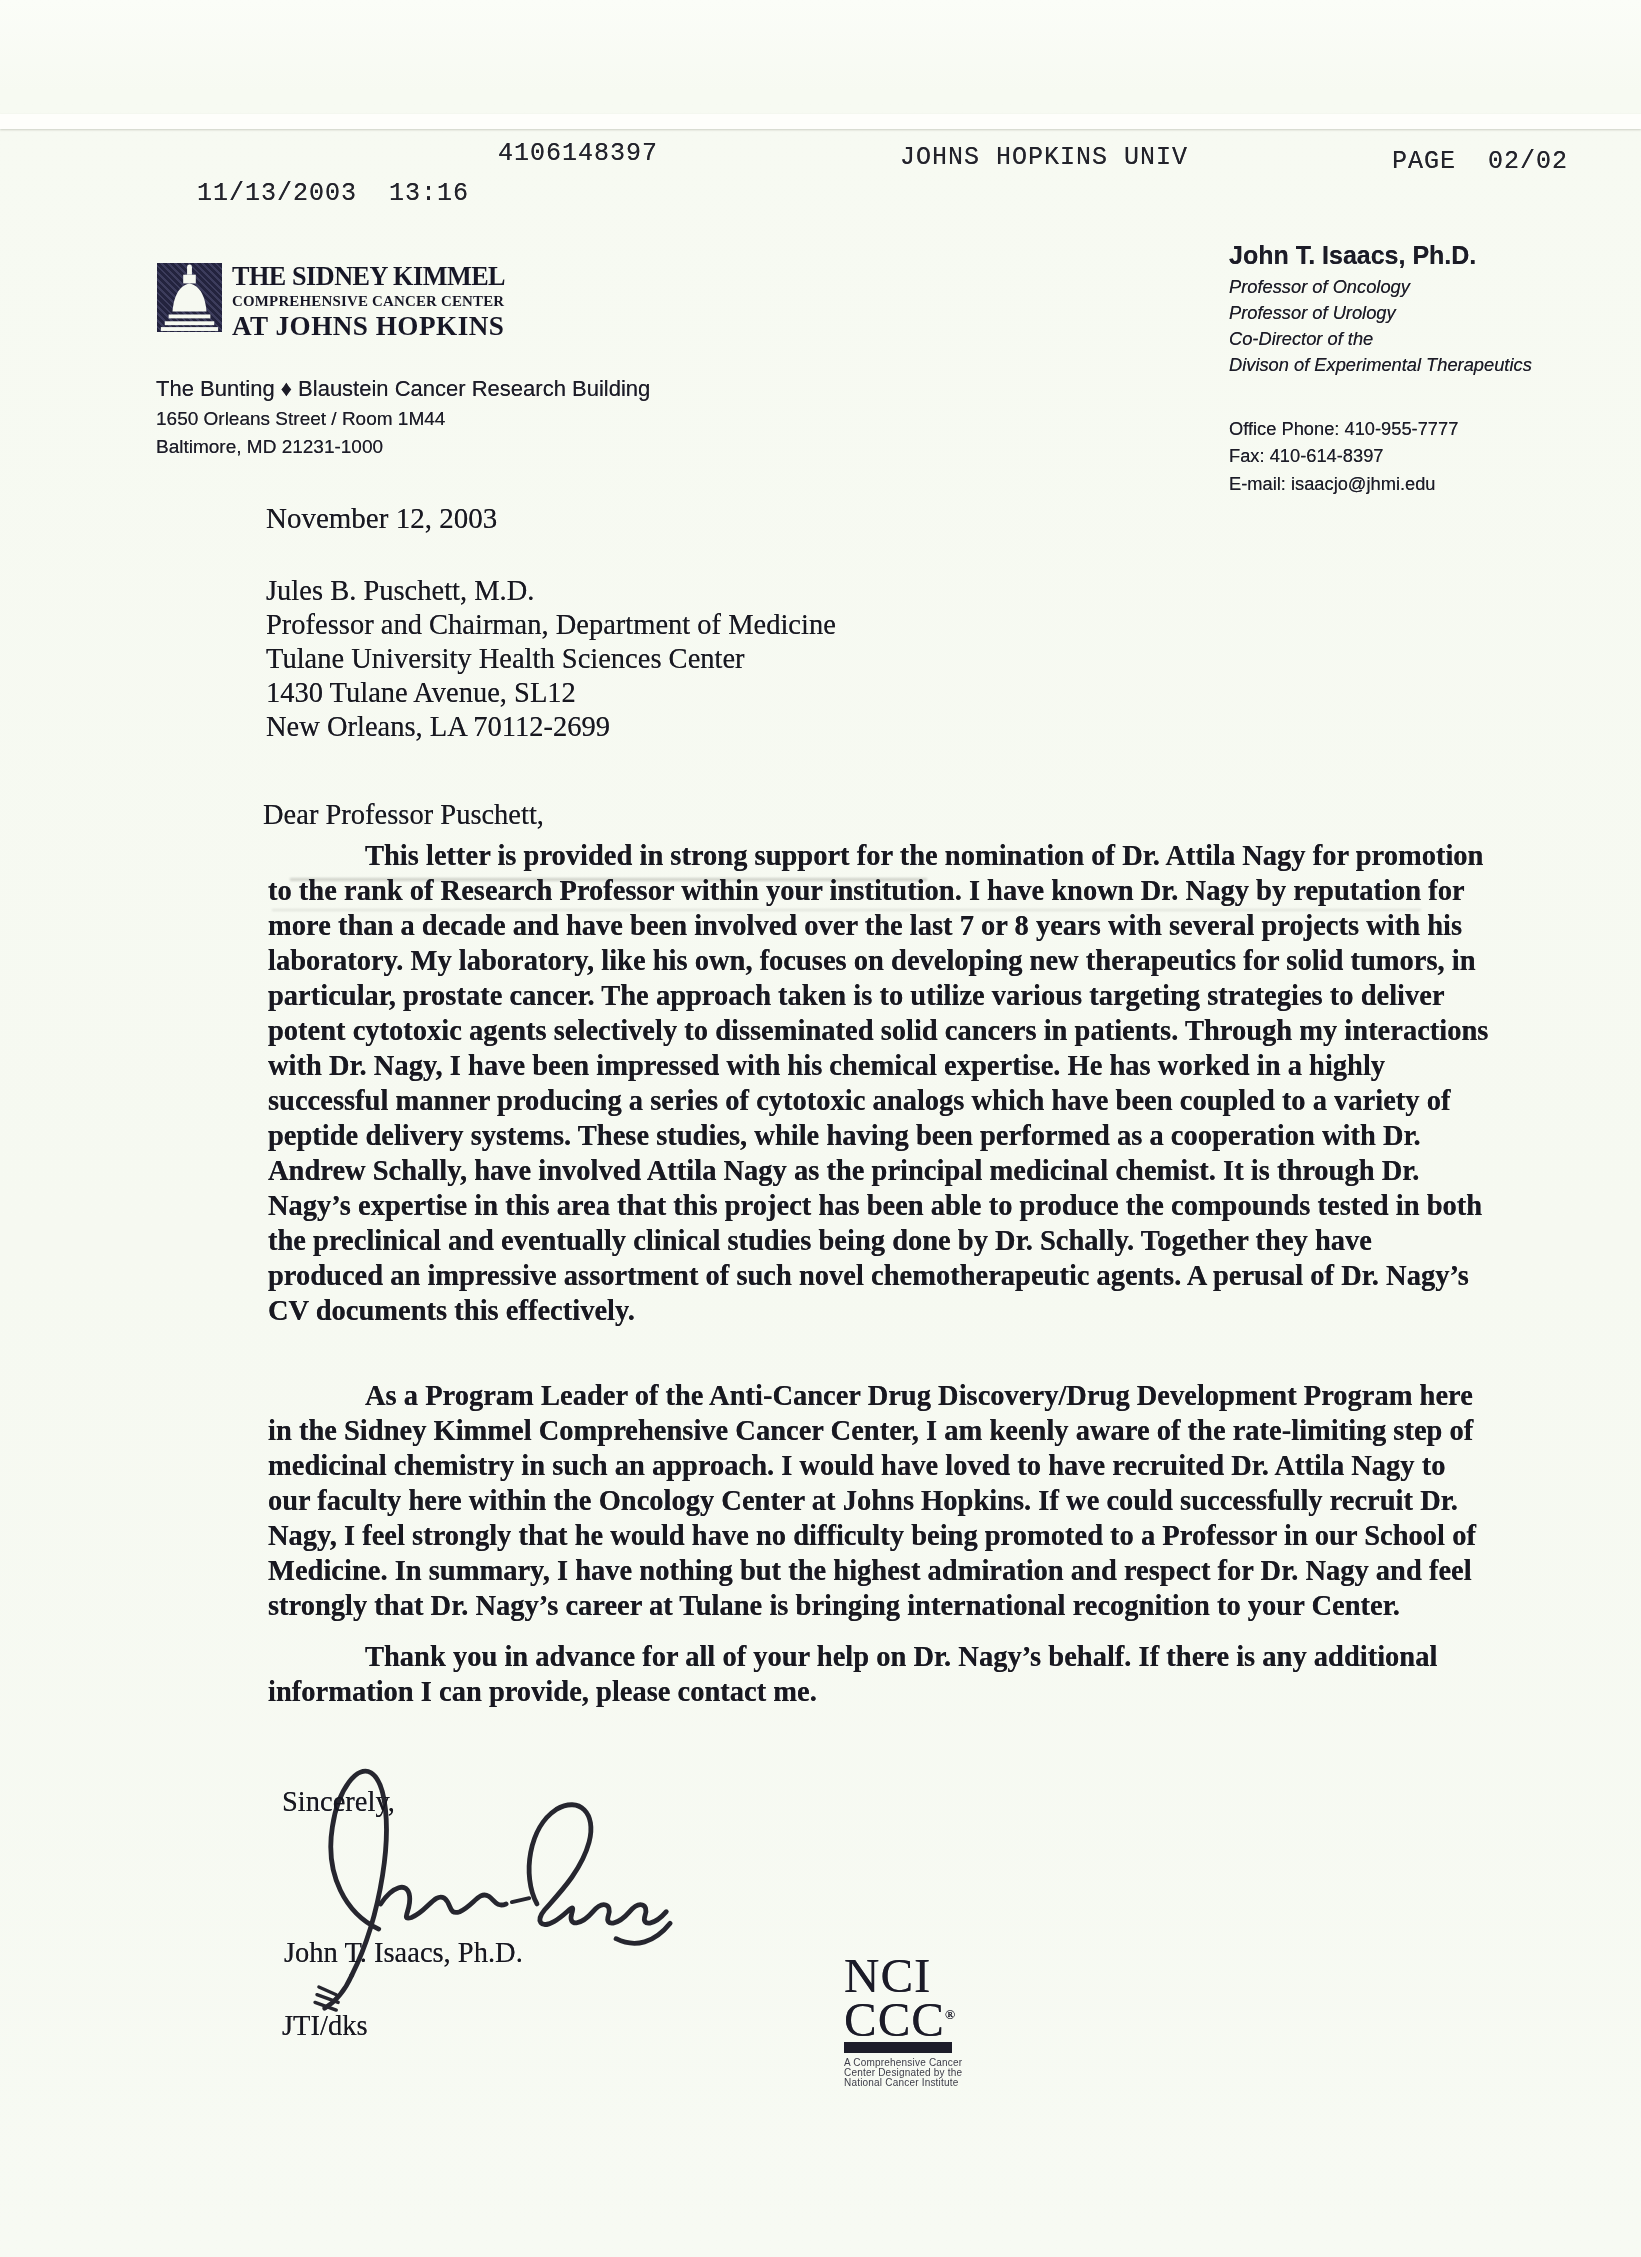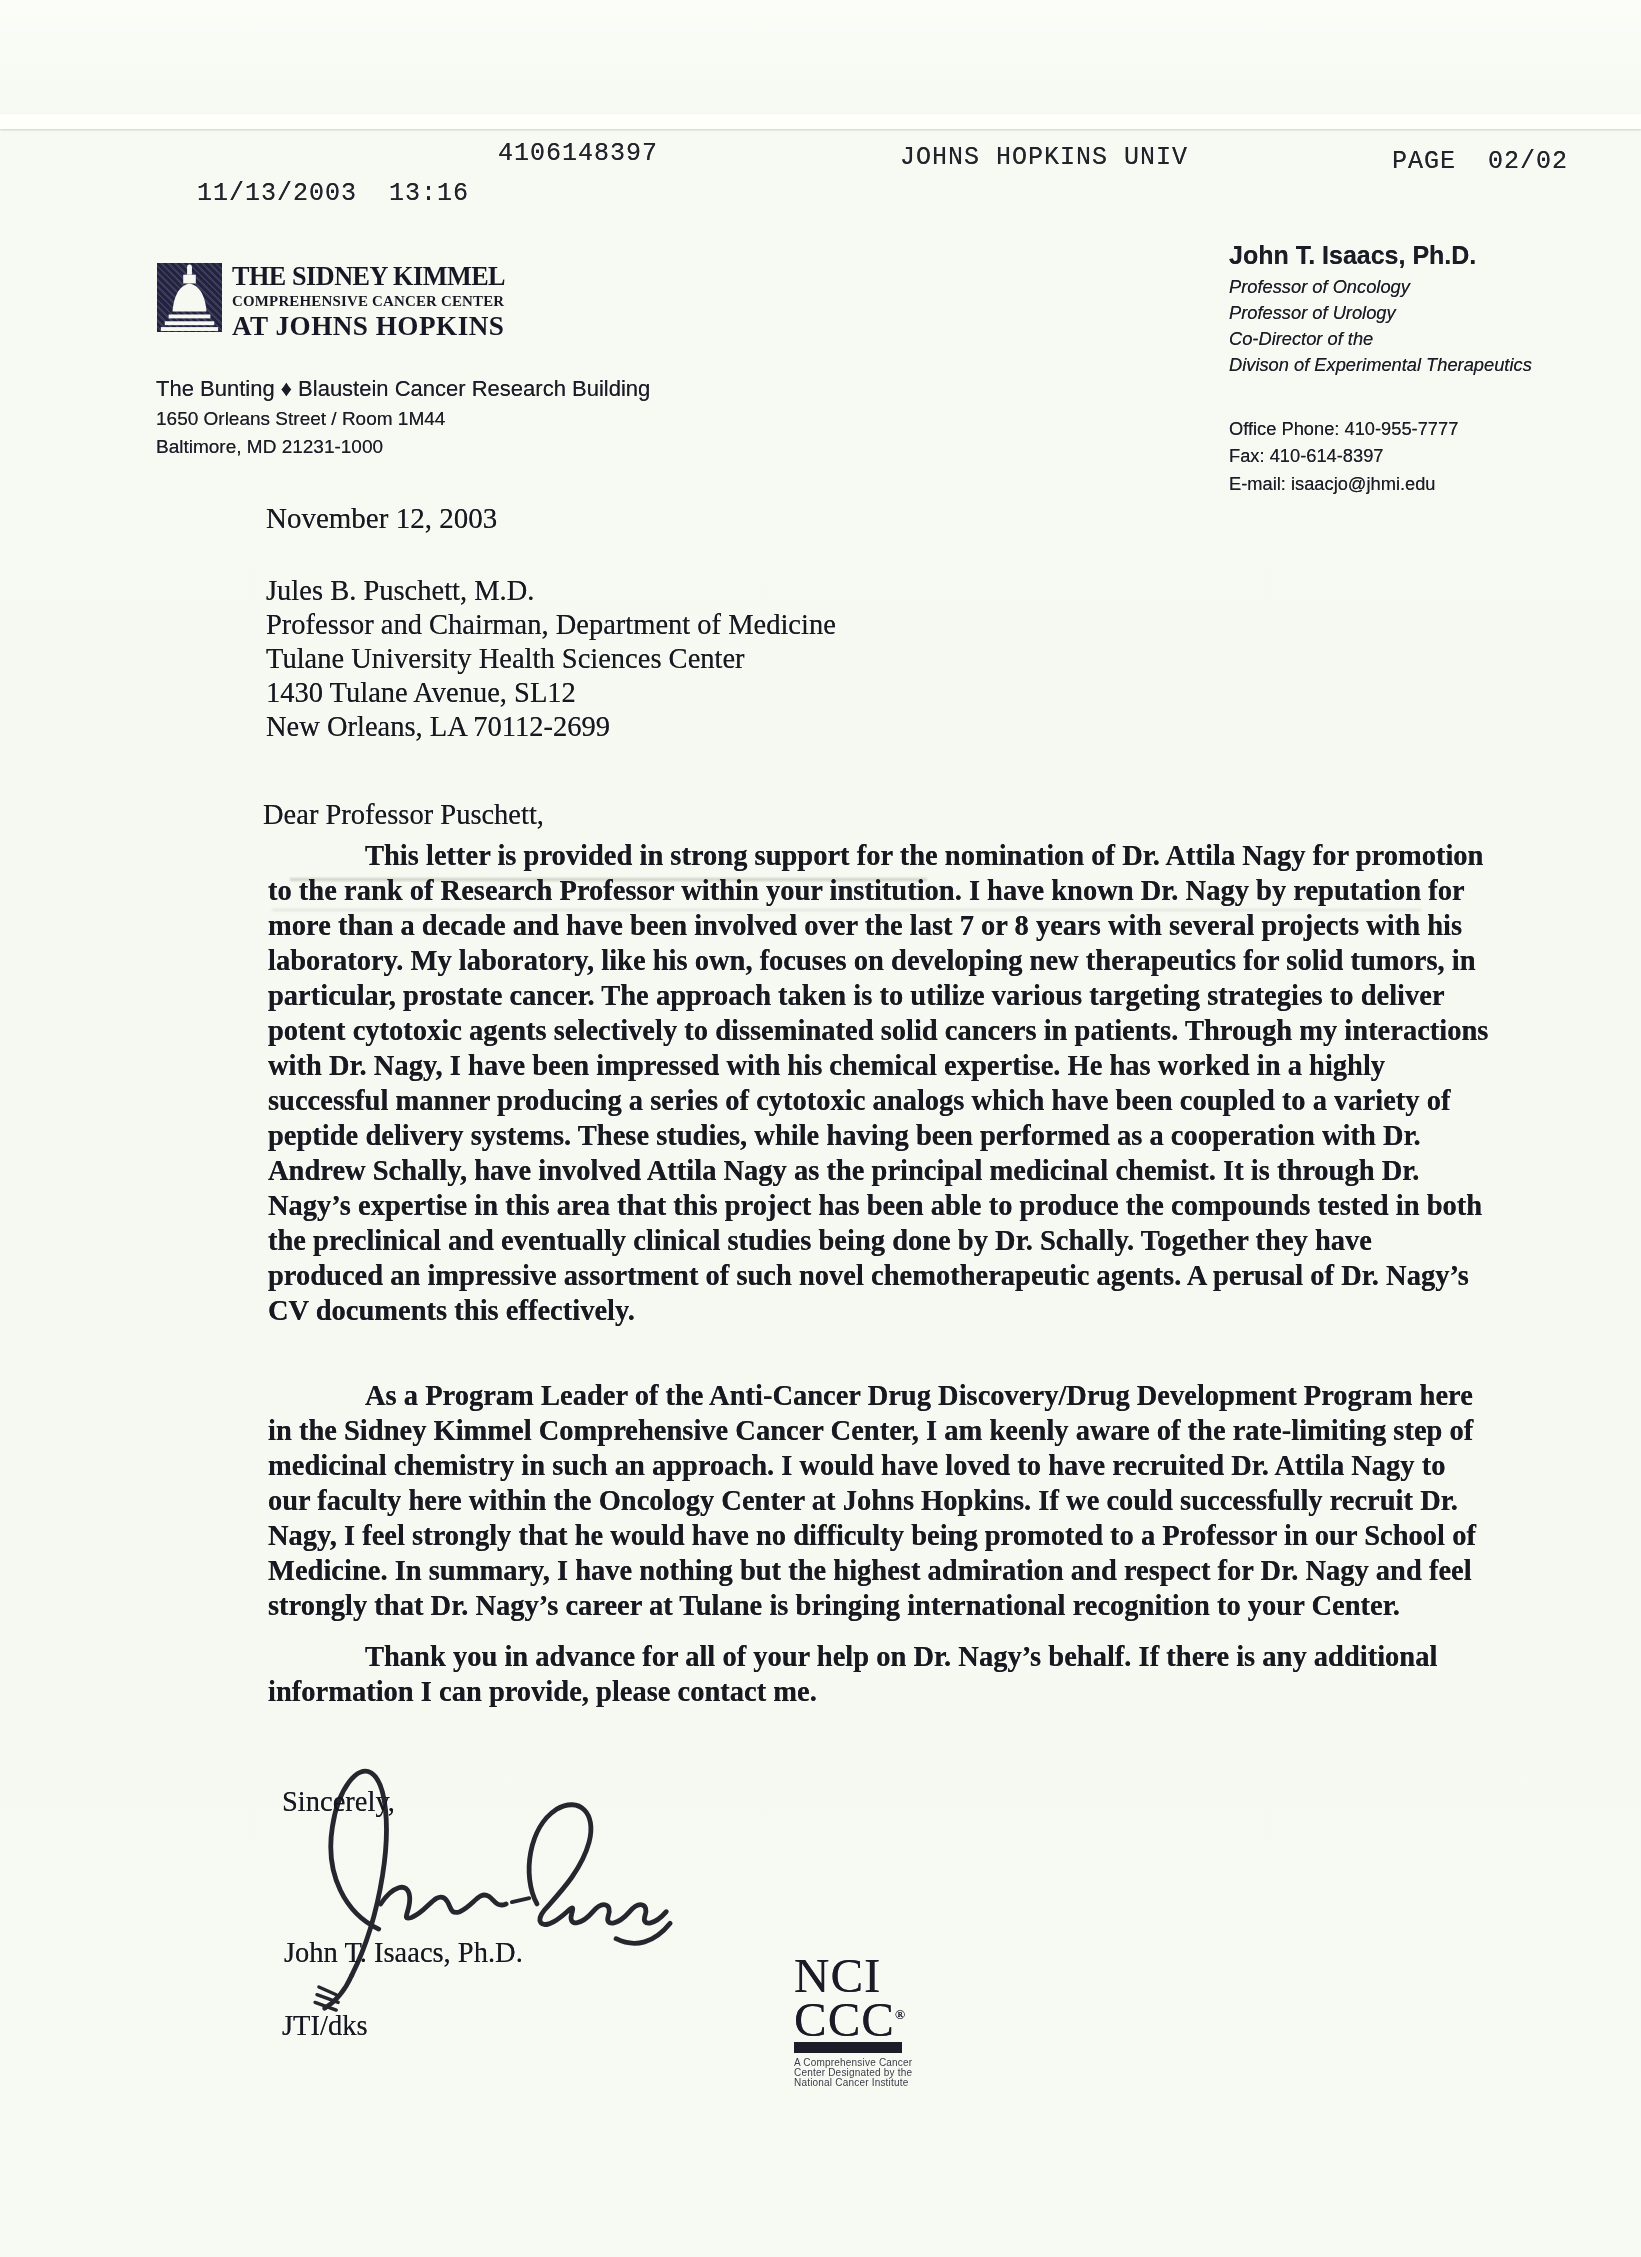--- a/index.html
+++ b/index.html
@@ -128,21 +128,21 @@
       <path d="M258 150 C 242 120, 250 70, 278 52 C 302 38, 320 56, 312 86 C 304 116, 280 140, 266 156 C 256 168, 262 176, 276 168 C 290 160, 298 146, 294 160 C 290 174, 304 172, 316 158 C 326 146, 336 150, 332 162 C 328 174, 342 172, 354 158 C 364 146, 374 150, 370 162 C 366 174, 380 172, 392 158"></path>
 
       <path d="M340 186 C 360 196, 380 190, 396 170"></path>
     </svg>
   </div>
 
   <div class="abs ink" style="left:284px;top:1937px;font-size:28.5px;">John T. Isaacs, Ph.D.</div>
 
   <div class="abs ink" style="left:282px;top:2010px;font-size:28.5px;">JTI/dks</div>
 
-  <div class="abs" style="left:794px;top:1956px;width:145px;">
+  <div class="abs" style="left:844px;top:1956px;width:145px;">
     <div class="nci ink"><span>NCI</span></div>
     <div class="nci ink"><span>CCC</span><span class="reg">®</span></div>
     <div class="nci-bar"></div>
     <div class="nci-tag">
       <div>A Comprehensive Cancer</div>
       <div>Center Designated by the</div>
       <div>National Cancer Institute</div>
     </div>
   </div>
 

